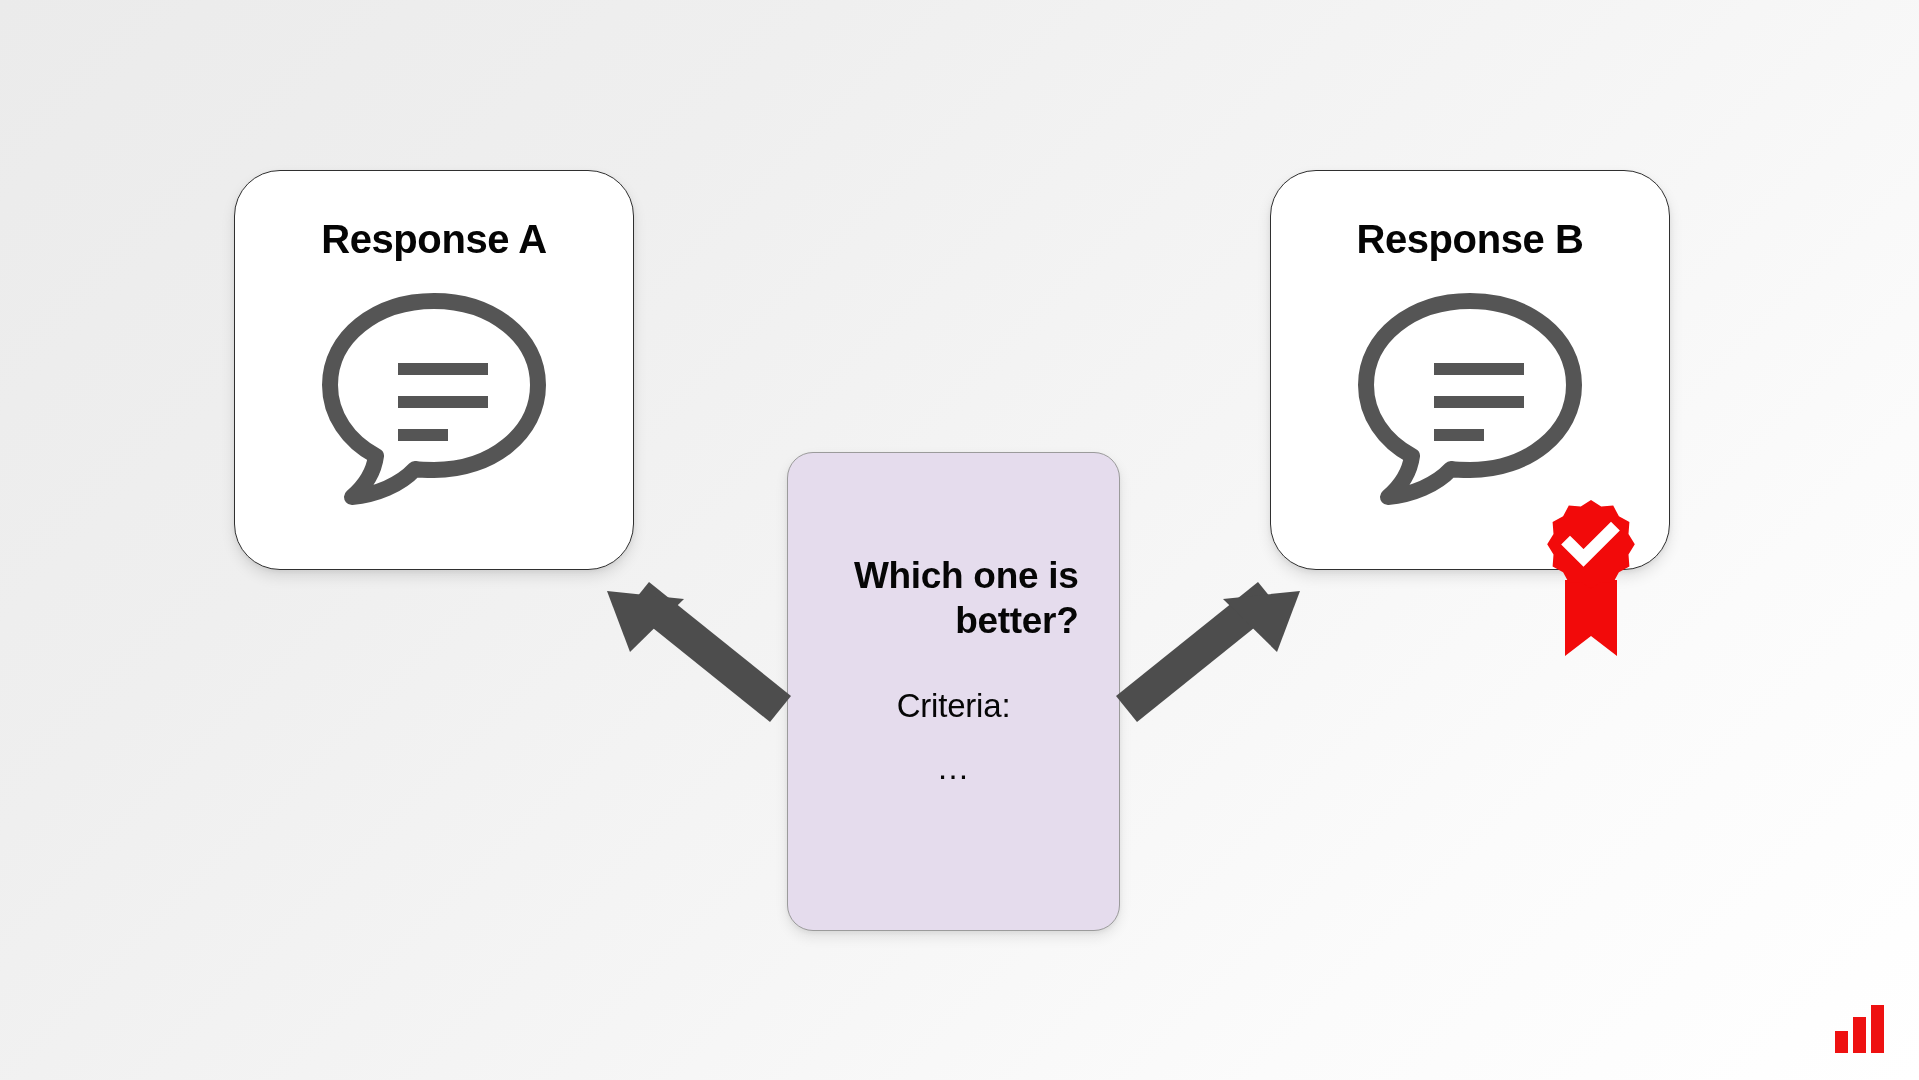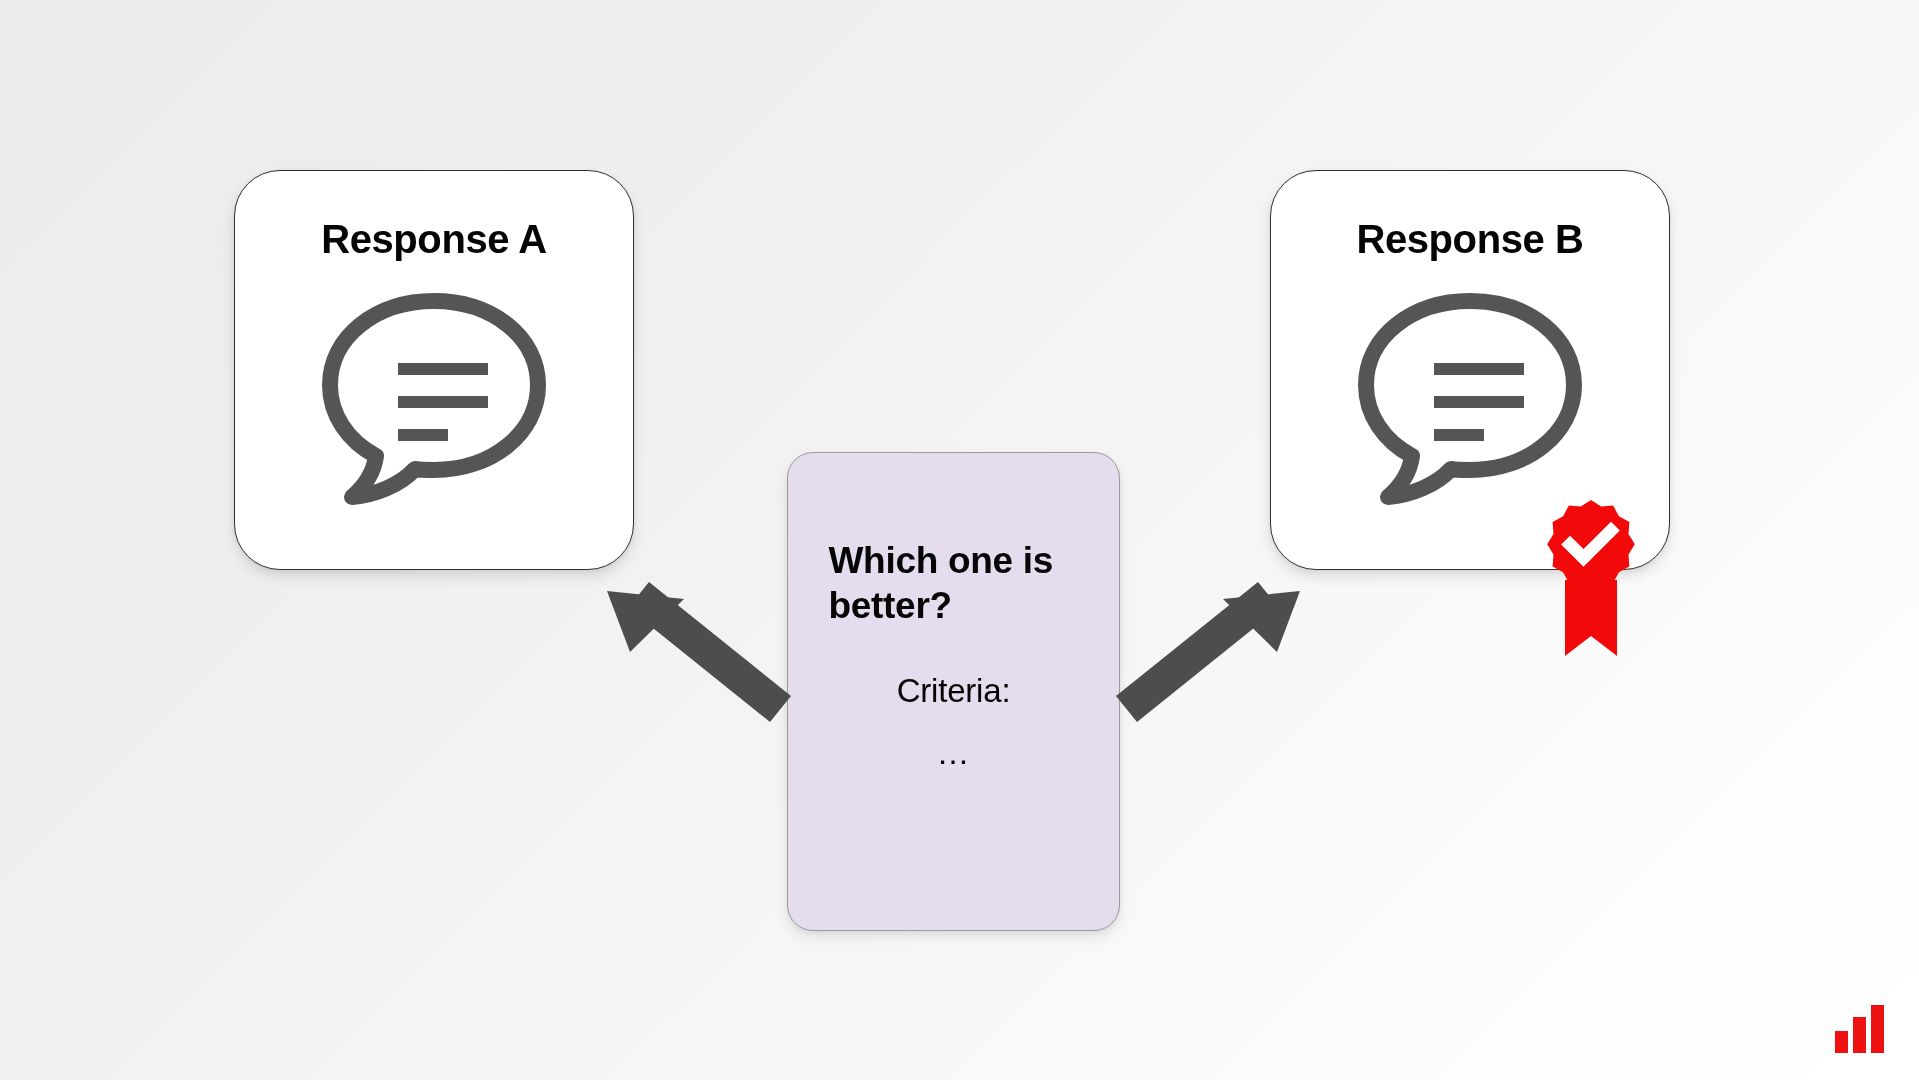--- a/index.html
+++ b/index.html
@@ -81,26 +81,27 @@
     box-sizing: border-box;
     box-shadow: 0 6px 13px rgba(0,0,0,0.09), 0 2px 4px rgba(0,0,0,0.05);
     display: flex;
     flex-direction: column;
     align-items: center;
     justify-content: flex-start;
     padding-top: 85px;
   }
   .prompt-question {
     width: 250px;
-    text-align: left;
+    text-align: right;
     font-size: 37px;
     font-weight: bold;
     line-height: 1.22;
     color: #060606;
     letter-spacing: -0.3px;
+    margin-top: 15px;
   }
   .prompt-criteria {
     margin-top: 44px;
     font-size: 33px;
     font-weight: normal;
     color: #060606;
     letter-spacing: -0.2px;
   }
   .prompt-ellipsis {
     margin-top: 24px;

